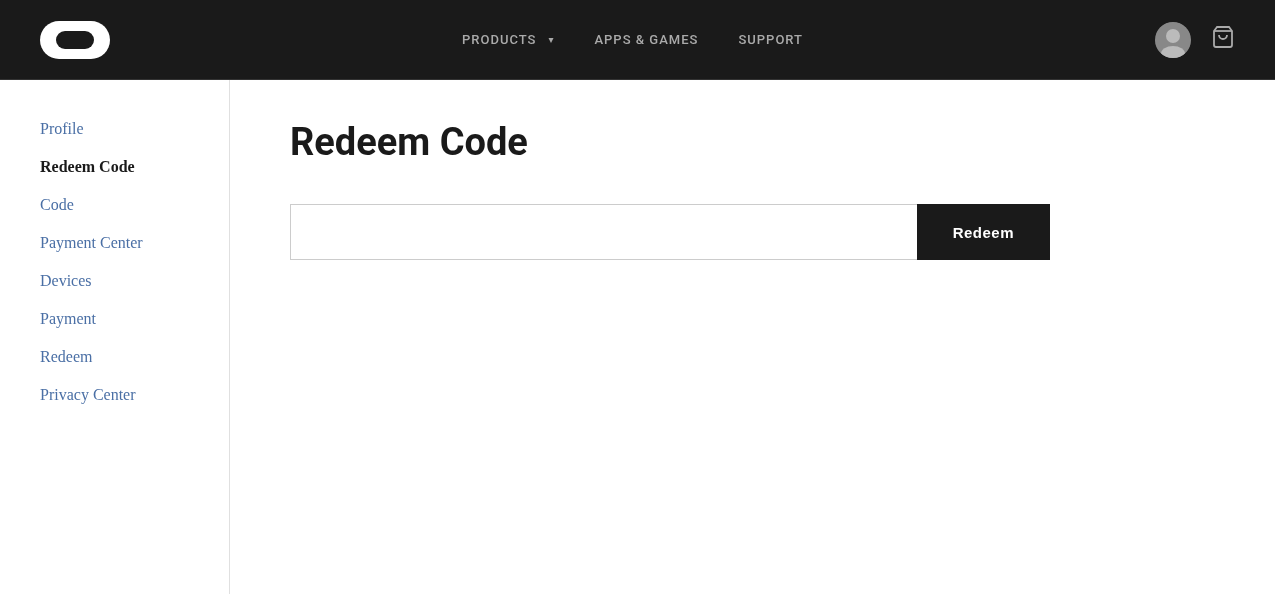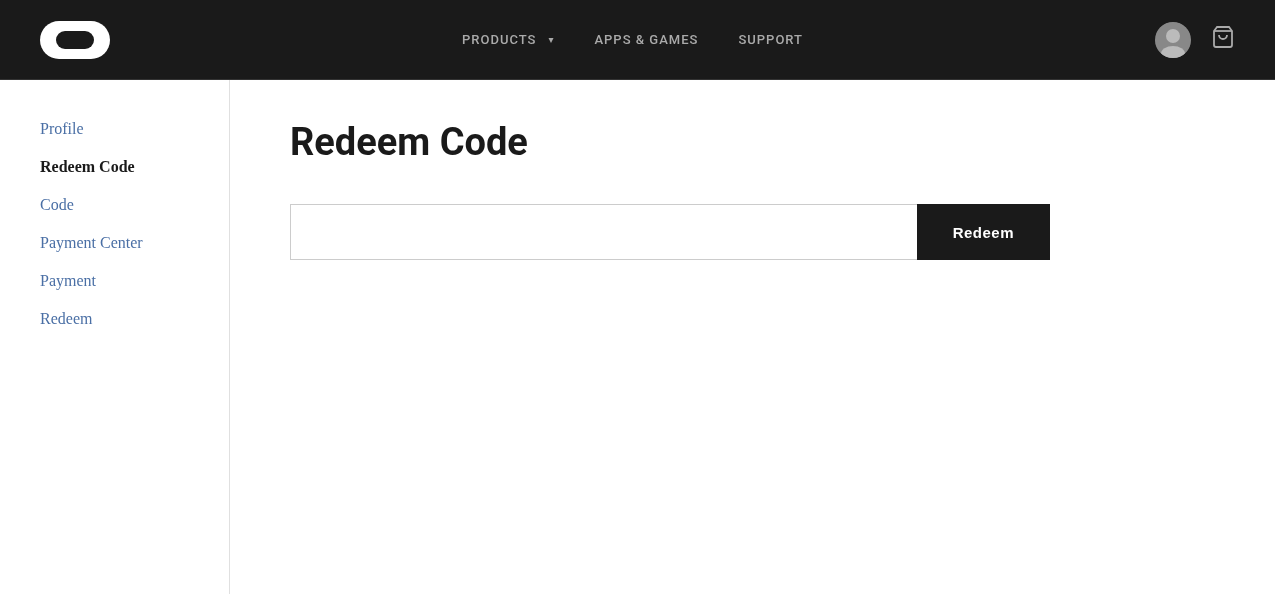--- a/index.html
+++ b/index.html
@@ -211,22 +211,24 @@
   </div>
 </nav>
 
 <div class="main-container">
 
   <aside class="sidebar">
     <a class="sidebar-item">Profile</a>
     <a class="sidebar-item active">Redeem Code</a>
     <a class="sidebar-item">Code</a>
     <a class="sidebar-item">Payment Center</a>
+    <a class="sidebar-item">Devices</a>
     <a class="sidebar-item">Payment</a>
     <a class="sidebar-item">Redeem</a>
+    <a class="sidebar-item">Privacy Center</a>
   </aside>
 
   <main class="content">
     <h1 class="page-title">Redeem Code</h1>
 
     <div class="redeem-form">
       <input type="text" class="redeem-input" placeholder="" style="">
       <button class="redeem-button">Redeem</button>
     </div>
   </main>

